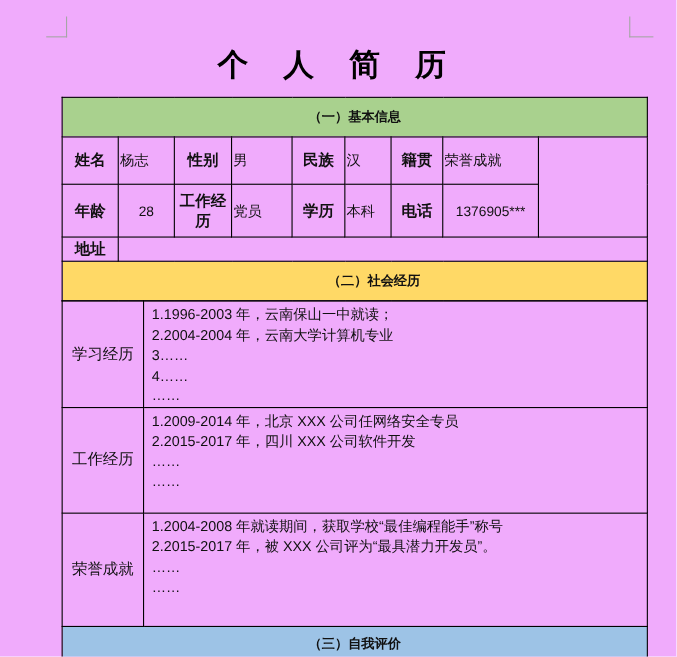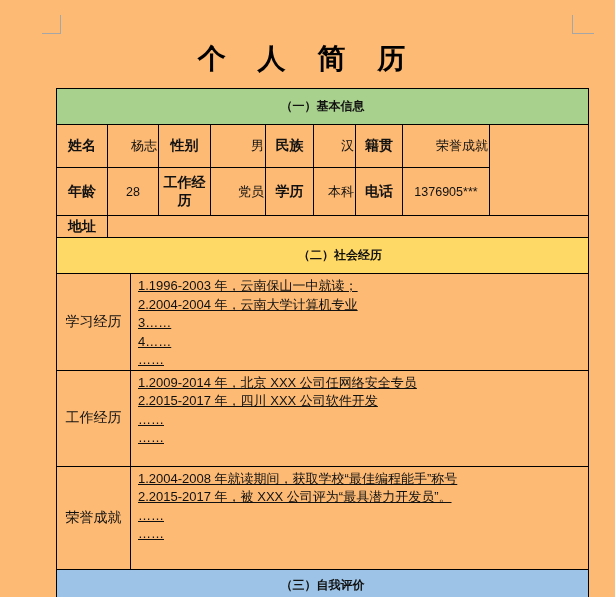--- a/index.html
+++ b/index.html
@@ -1,45 +1,45 @@
 <!DOCTYPE html>
 <html><head>
 <meta charset="utf-8">
 <style>
   html,body{margin:0;padding:0;background:#fff;}
   .page{
-    position:relative;width:615px;height:597px;background:#fdba74;overflow:hidden;
+    position:relative;width:615px;height:597px;background:#f0abfc;overflow:hidden;
     font-family:"Liberation Sans","DejaVu Sans",sans-serif;color:#111;
   }
   
   .cropmark{position:absolute;width:18px;height:18px;}
   .cropmark.tl{left:42px;top:15px;border-right:1px solid #a6a6a6;border-bottom:1px solid #a6a6a6;}
   .cropmark.tr{left:572px;top:15px;width:21px;border-left:1px solid #a6a6a6;border-bottom:1px solid #a6a6a6;}
   
   .title{
     position:absolute;left:0;top:40px;width:615px;margin:0;
     text-align:center;font-size:28px;font-weight:bold;letter-spacing:12px;
     color:#000;white-space:nowrap;
   }
   
   .tables{position:absolute;left:56px;top:88px;width:532px;}
   table{border-collapse:collapse;table-layout:fixed;width:532px;}
   table+table{margin-top:-1px;}
   td{border:1px solid #000;overflow:hidden;}
   .sec{height:33px;text-align:center;font-weight:bold;font-size:12px;vertical-align:middle;}
   .sec.gold{border-top:1px solid #dba617;padding-left:36px;}
   .lbl{font-weight:bold;font-size:14px;text-align:center;vertical-align:middle;line-height:1.25;}
-  .val{font-size:13px;text-align:right;vertical-align:middle;}
+  .val{font-size:13px;text-align:left;vertical-align:middle;}
   .num{font-size:12.5px;text-align:center;vertical-align:middle;}
   .r1 td{height:40px;border-radius:21px;}
   .r2 td{height:45px;}
   .r3 td{height:19px;}
   .exp-lbl{font-size:14px;text-align:center;vertical-align:middle;font-weight:normal;}
   .exp-content{vertical-align:top;padding:3px 4px 0 7px;font-size:13px;line-height:18.5px;}
-  .exp-content .line{white-space:nowrap;text-decoration:underline;}
+  .exp-content .line{white-space:nowrap;}
   .row-study td{height:92px;}
   .row-work td{height:92px;}
   .row-honor td{height:99px;}
   .row-blue td{height:30px;}
 </style>
 </head>
 <body>
 
 <div class="page">
 

